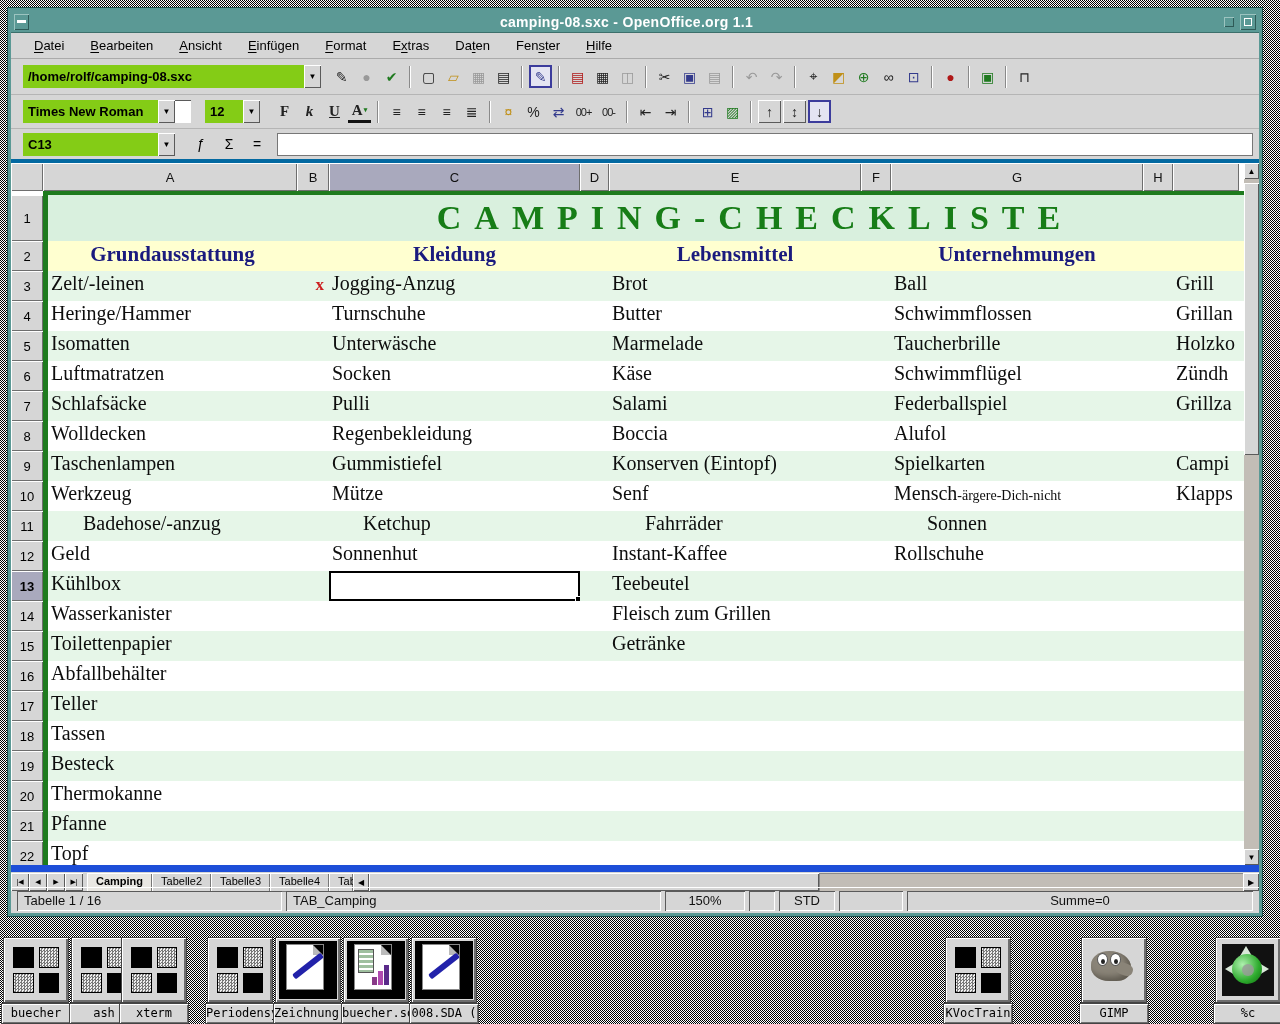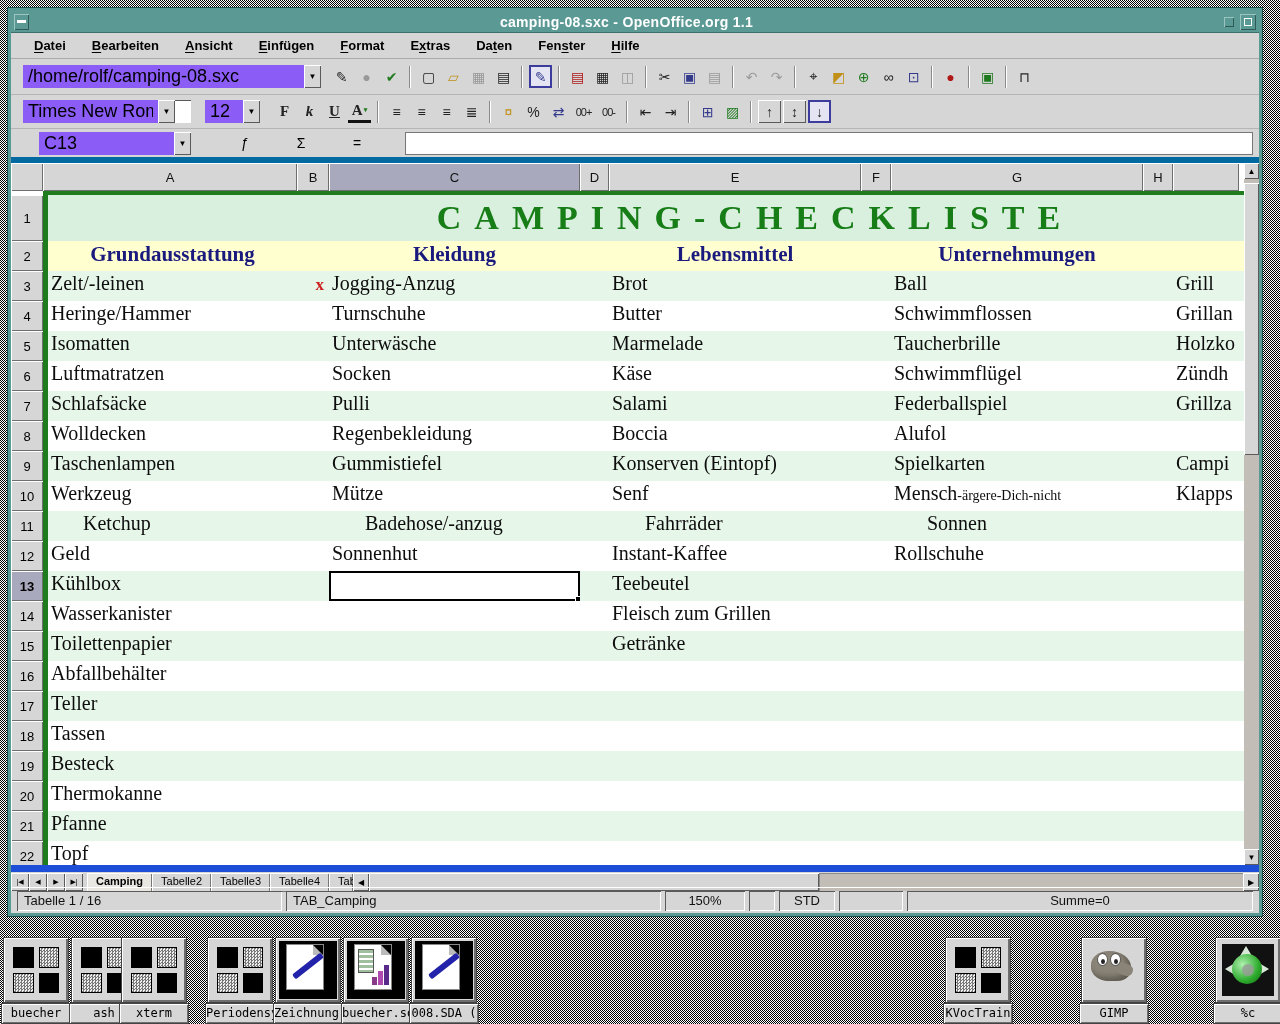--- a/index.html
+++ b/index.html
@@ -21,48 +21,48 @@
 
   .titlebar{ height:22px; background:var(--teal); display:flex; align-items:center; color:#fff;
     font-size:14px; font-weight:bold; position:relative; border-bottom:1px solid #3c6f6b;}
   .titlebar .ttl{ flex:1; text-align:center; letter-spacing:.3px;}
   .tb-btn{ width:16px; height:16px; margin:0 3px; background:var(--teal); box-shadow:inset 1px 1px 0 #9cc4c0, inset -1px -1px 0 #2e5a57; display:flex;align-items:center;justify-content:center;font-size:8px;color:#fff;}
   .tb-btn.mini{ width:15px;}
   .tb-btn.dot{ width:10px; height:10px;}
   .tb-btn .sq{ width:8px;height:8px;border:1px solid #fff;}
 
   .menubar{ height:26px; display:flex; align-items:center; padding-left:10px; font-size:13px; border-bottom:1px solid #aaa;}
-  .menu-item{ padding:4px 13px; color:#000;font-weight:bold; }
+  .menu-item{ padding:4px 13px; color:#000; }
   .menu-item u{ text-underline-offset:2px; }
 
   
   .toolbar1{ height:36px; display:flex; align-items:center; padding-left:12px; border-bottom:1px solid #b5b5b5;}
   .combo{ display:flex; height:23px; background:#fff; }
-  .combo .cfield{ border:none; outline:none; font-size:18px; padding:0 5px; font-family:"Liberation Sans",sans-serif; background:#8b5cf6; height:100%; }
+  .combo .cfield{ border:none; outline:none; font-size:13px; padding:0 5px; font-family:"Liberation Sans",sans-serif; background:#84cc16; height:100%;font-weight:bold; }
   .combo .cbtn{ width:17px; background:var(--gray); display:flex;align-items:center;justify-content:center; font-size:8px;}
   .url-combo{ width:298px; }
   .url-combo .cfield{ width:281px; }
   .sep{ width:2px; height:22px; margin:0 5px; box-shadow:inset 1px 0 0 #8a8a8a, inset -1px 0 0 #fff; }
   .tico{ width:23px; height:23px; margin:0 1px; display:flex; align-items:center; justify-content:center;
     font-size:14px; color:#222; }
   .tico.dis{ color:#999; }
   .tico.grn{ color:#1f7a1f; } .tico.red{ color:#b01818; } .tico.yel{ color:#c09018; } .tico.blu{ color:#333a8c; }
   .tico.pressed{ outline:2px solid #3c3c9c; outline-offset:-2px; background:#e4e4f2; }
 
   .toolbar2{ height:34px; display:flex; align-items:center; padding-left:12px; border-bottom:1px solid #b5b5b5; }
   .font-combo{ width:168px;} .font-combo .cfield{width:135px;}
   .size-combo{ width:55px; margin-left:14px;} .size-combo .cfield{width:38px;}
   .fmt{ font-family:"Liberation Serif",serif; font-size:15px; font-weight:bold; }
   .fmt.it{ font-style:italic; font-weight:bold;}
   .fmt.un{ text-decoration:underline;}
   .fcolor{ border-bottom:3px solid #111; line-height:13px; }
   .mini-drop{ font-size:7px; margin-left:1px; color:#1f7a1f;}
   .numico{ font-size:11px; letter-spacing:-1px;}
 
-  .formulabar{ height:34px; display:flex; align-items:center; padding-left:28px; border-bottom:6px solid #0369a1;gap:28px;}
+  .formulabar{ height:34px; display:flex; align-items:center; padding-left:12px; border-bottom:4px solid #0369a1;}
   .name-combo{ width:152px;} .name-combo .cfield{width:135px;}
   .fbico{ width:24px;height:22px; margin:0 2px; display:flex;align-items:center;justify-content:center; font-size:14px; }
   .fbico:first-of-type{ margin-left:14px;}
   .formula-input{ flex:1; height:23px; background:#fff; margin:0 6px 0 6px; border:1px solid #777; }
 
   
   .gridarea{ height:702px; position:relative; background:#fff; overflow:hidden; }
   .colhdrs{ height:28px; display:flex; }
   .hcell{ background:var(--gray); display:flex; align-items:center; justify-content:center;
     font-size:13px; color:#111; box-shadow: inset 1px 1px 0 #fff, inset -1px -1px 0 #6e6e6e; }
@@ -394,22 +394,22 @@
               <div class="cell cc">Mütze</div>
               <div class="cell ce">Senf</div>
               <div class="cell cg"><span>Mensch</span><span class="smalltail">-ärgere-Dich-nicht</span></div>
               <div class="cell ci">Klapps</div>
             </div>
           </div>
         <div class="srow g">
             <div class="rh">11</div>
             <div class="band">
               <div class="cell cb"></div>
+              <div class="cell cc">Badehose/-anzug</div>
               <div class="cell ce">Ketchup</div>
-              <div class="cell cc">Badehose/-anzug</div>
               <div class="cell cg">Fahrräder</div>
               <div class="cell ci">Sonnen</div>
             </div>
           </div>
         <div class="srow w">
             <div class="rh">12</div>
             <div class="band">
               <div class="cell ca">Geld</div>
               <div class="cell cb"></div>
               <div class="cell cc">Sonnenhut</div>

